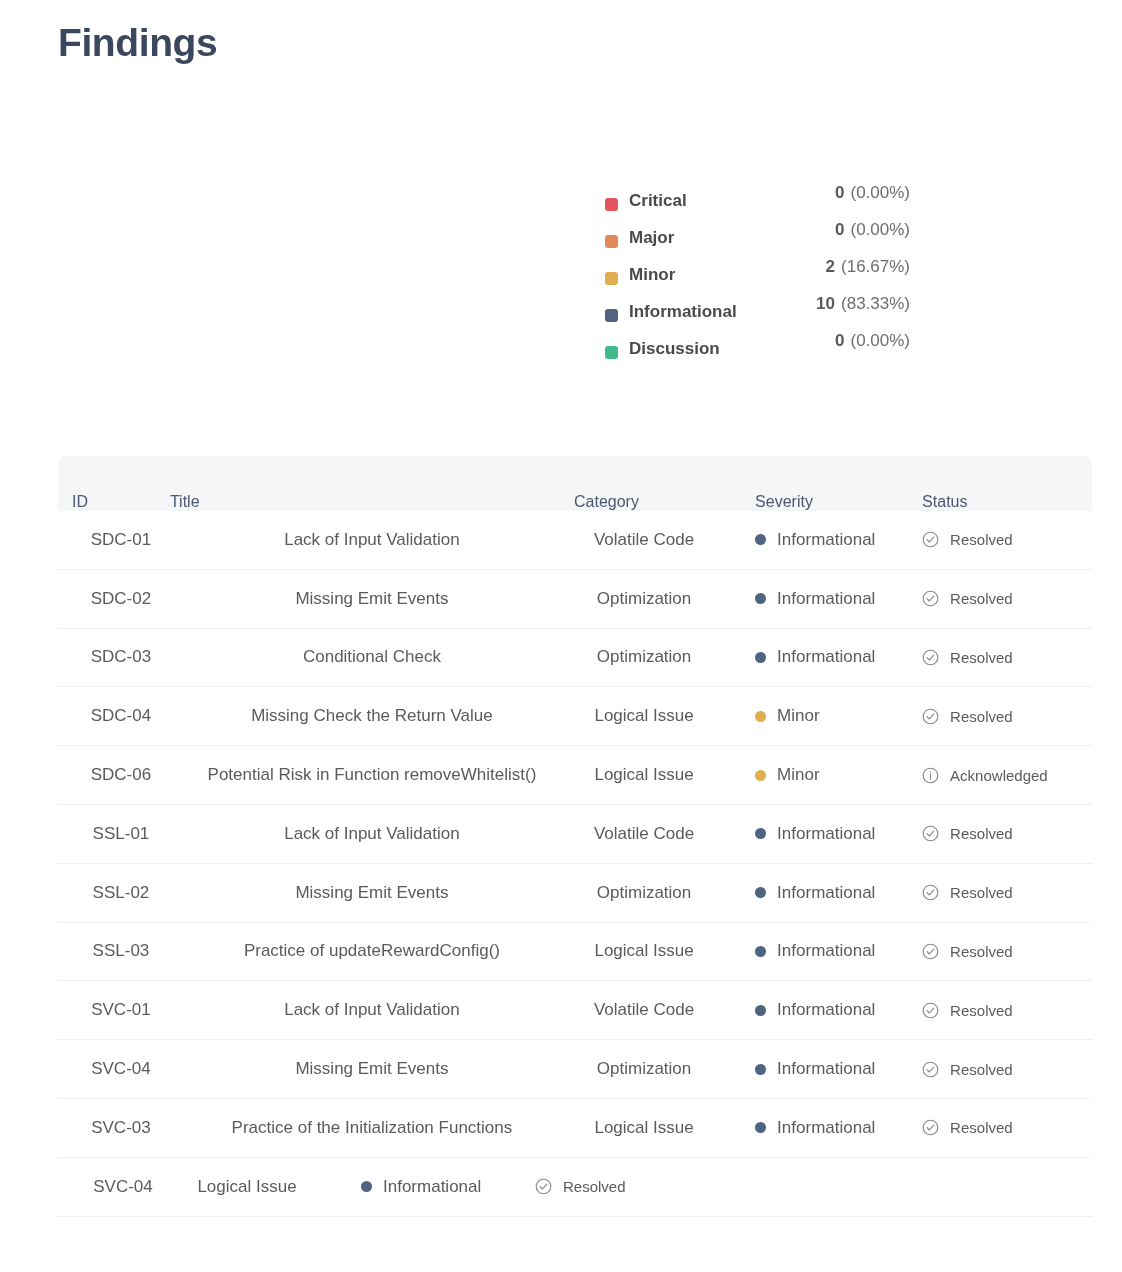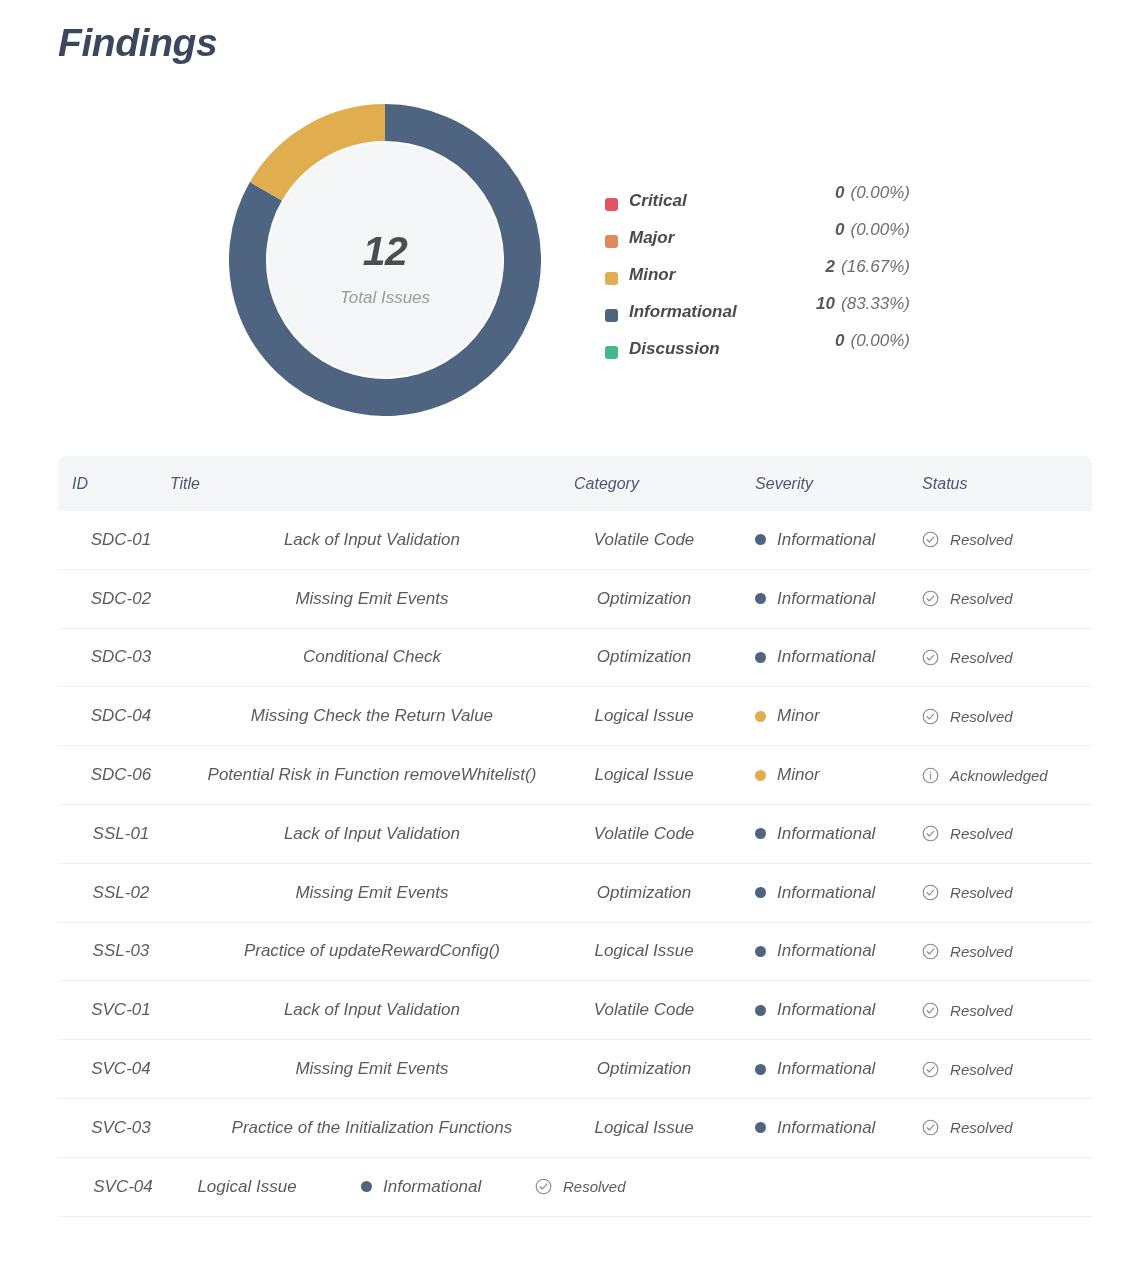--- a/index.html
+++ b/index.html
@@ -11,21 +11,20 @@
     font-family: "Liberation Sans", sans-serif;
     -webkit-font-smoothing: antialiased;
   }
 
   .page {
     position: relative;
     width: 1122px;
     height: 1272px;
     background: #ffffff;
     overflow: hidden;
-    font-style: italic;
   }
 
   
   .page-title {
     position: absolute;
     left: 58px;
     top: 22px;
     font-size: 39px;
     font-weight: bold;
     color: #3b475c;
@@ -130,21 +129,21 @@
   
   .table {
     position: absolute;
     left: 58px;
     top: 456px;
     width: 1034px;
   }
 
   .thead {
     display: flex;
-    align-items: center;
+    align-items: flex-end;
     height: 55px;
     background: #f5f6f8;
     border-radius: 8px 8px 0 0;
   }
 
   .th {
     font-size: 16px;
     color: #4c5770;
     white-space: nowrap;
   }
@@ -199,31 +198,20 @@
 </style>
 </head>
 <body>
 
 <div class="page">
 
   <h1 class="page-title">Findings</h1>
 
   <div class="summary">
 
-    <div class="donut-wrap">
-      <svg class="donut-svg" viewBox="0 0 312 312">
-        <circle cx="156" cy="156" r="117" fill="#f5f6f8"></circle>
-        <g id="donut-arcs">
-            <path d="M 156 18.5 A 137.5 137.5 0 1 1 36.90711062509958 87.27494124893214" fill="none" stroke="#4e6480" stroke-width="37"></path>
-            <path d="M 36.90711062509958 87.27494124893214 A 137.5 137.5 0 0 1 155.99999999999997 18.5" fill="none" stroke="#e0ad4f" stroke-width="37"></path>
-          </g>
-      </svg>
-      <div class="donut-center-value">12</div>
-      <div class="donut-center-label">Total Issues</div>
-    </div>
 
     <div class="legend" id="legend">
         <div class="legend-row">
           <span class="legend-swatch" style="background: rgb(228, 84, 94);"></span>
           <span class="legend-label">Critical</span>
           <span class="legend-values">
             <span class="legend-count">0</span>
             <span class="legend-pct">(0.00%)</span>
           </span>
         </div>

